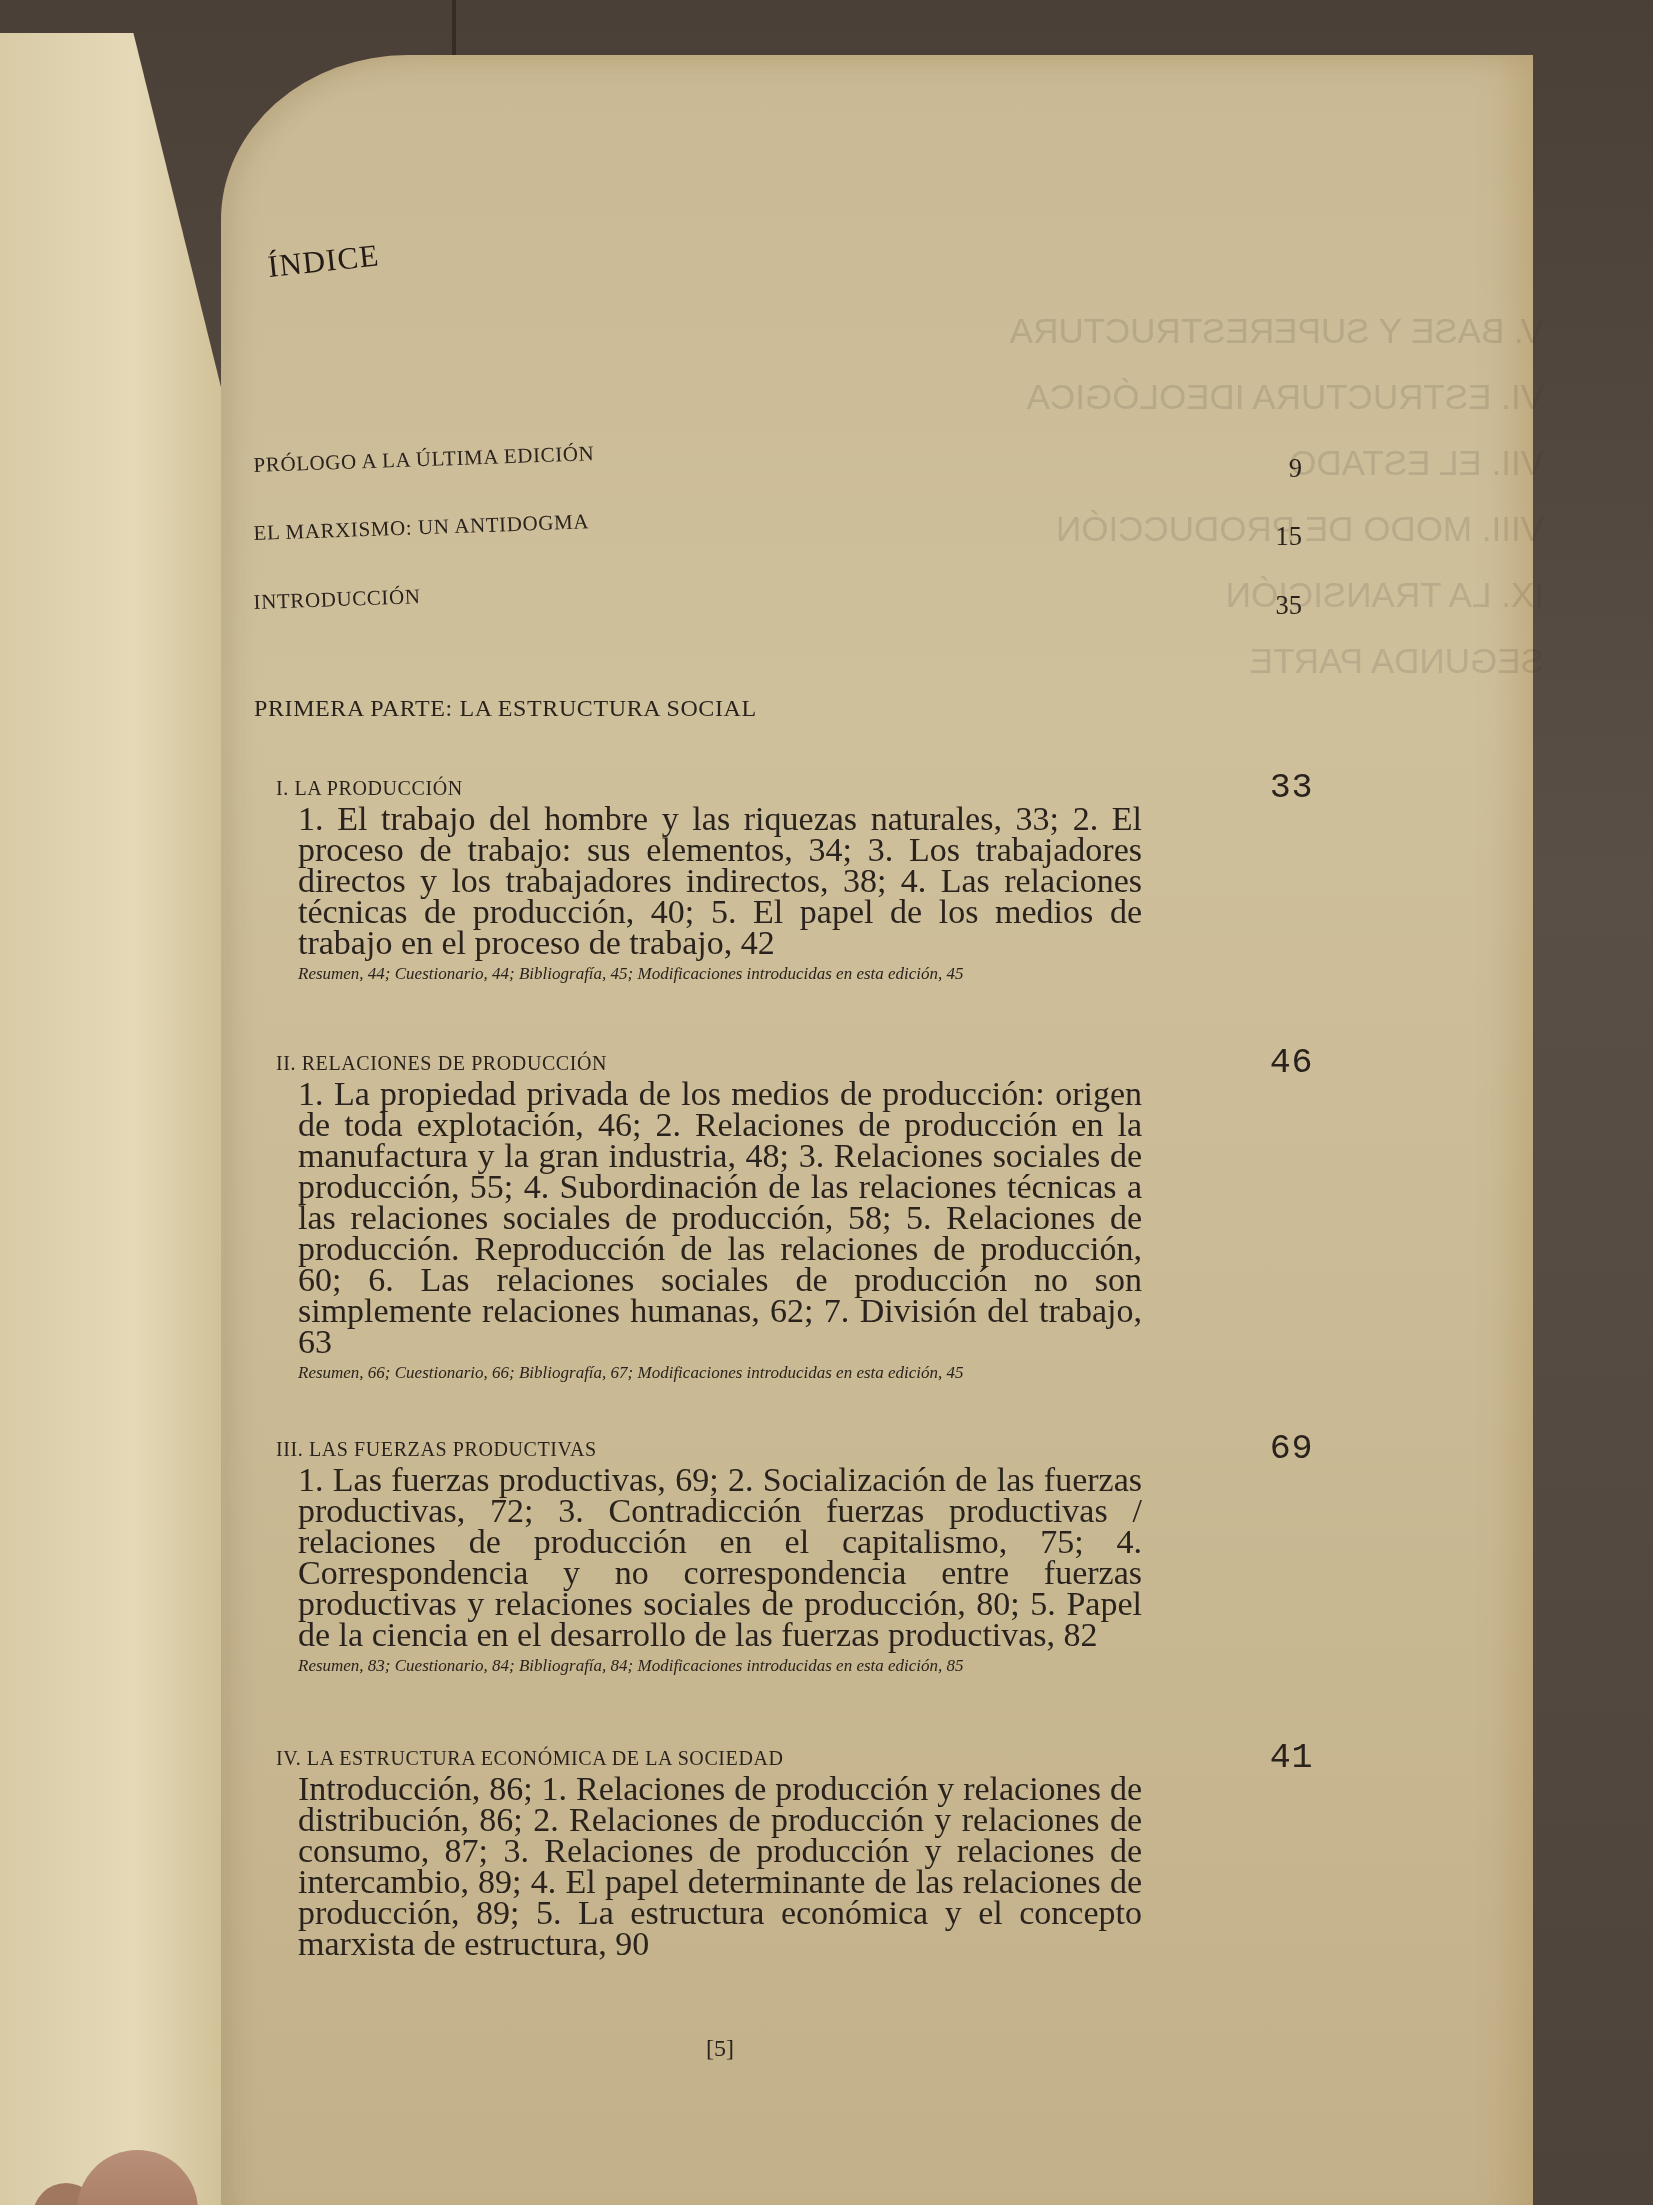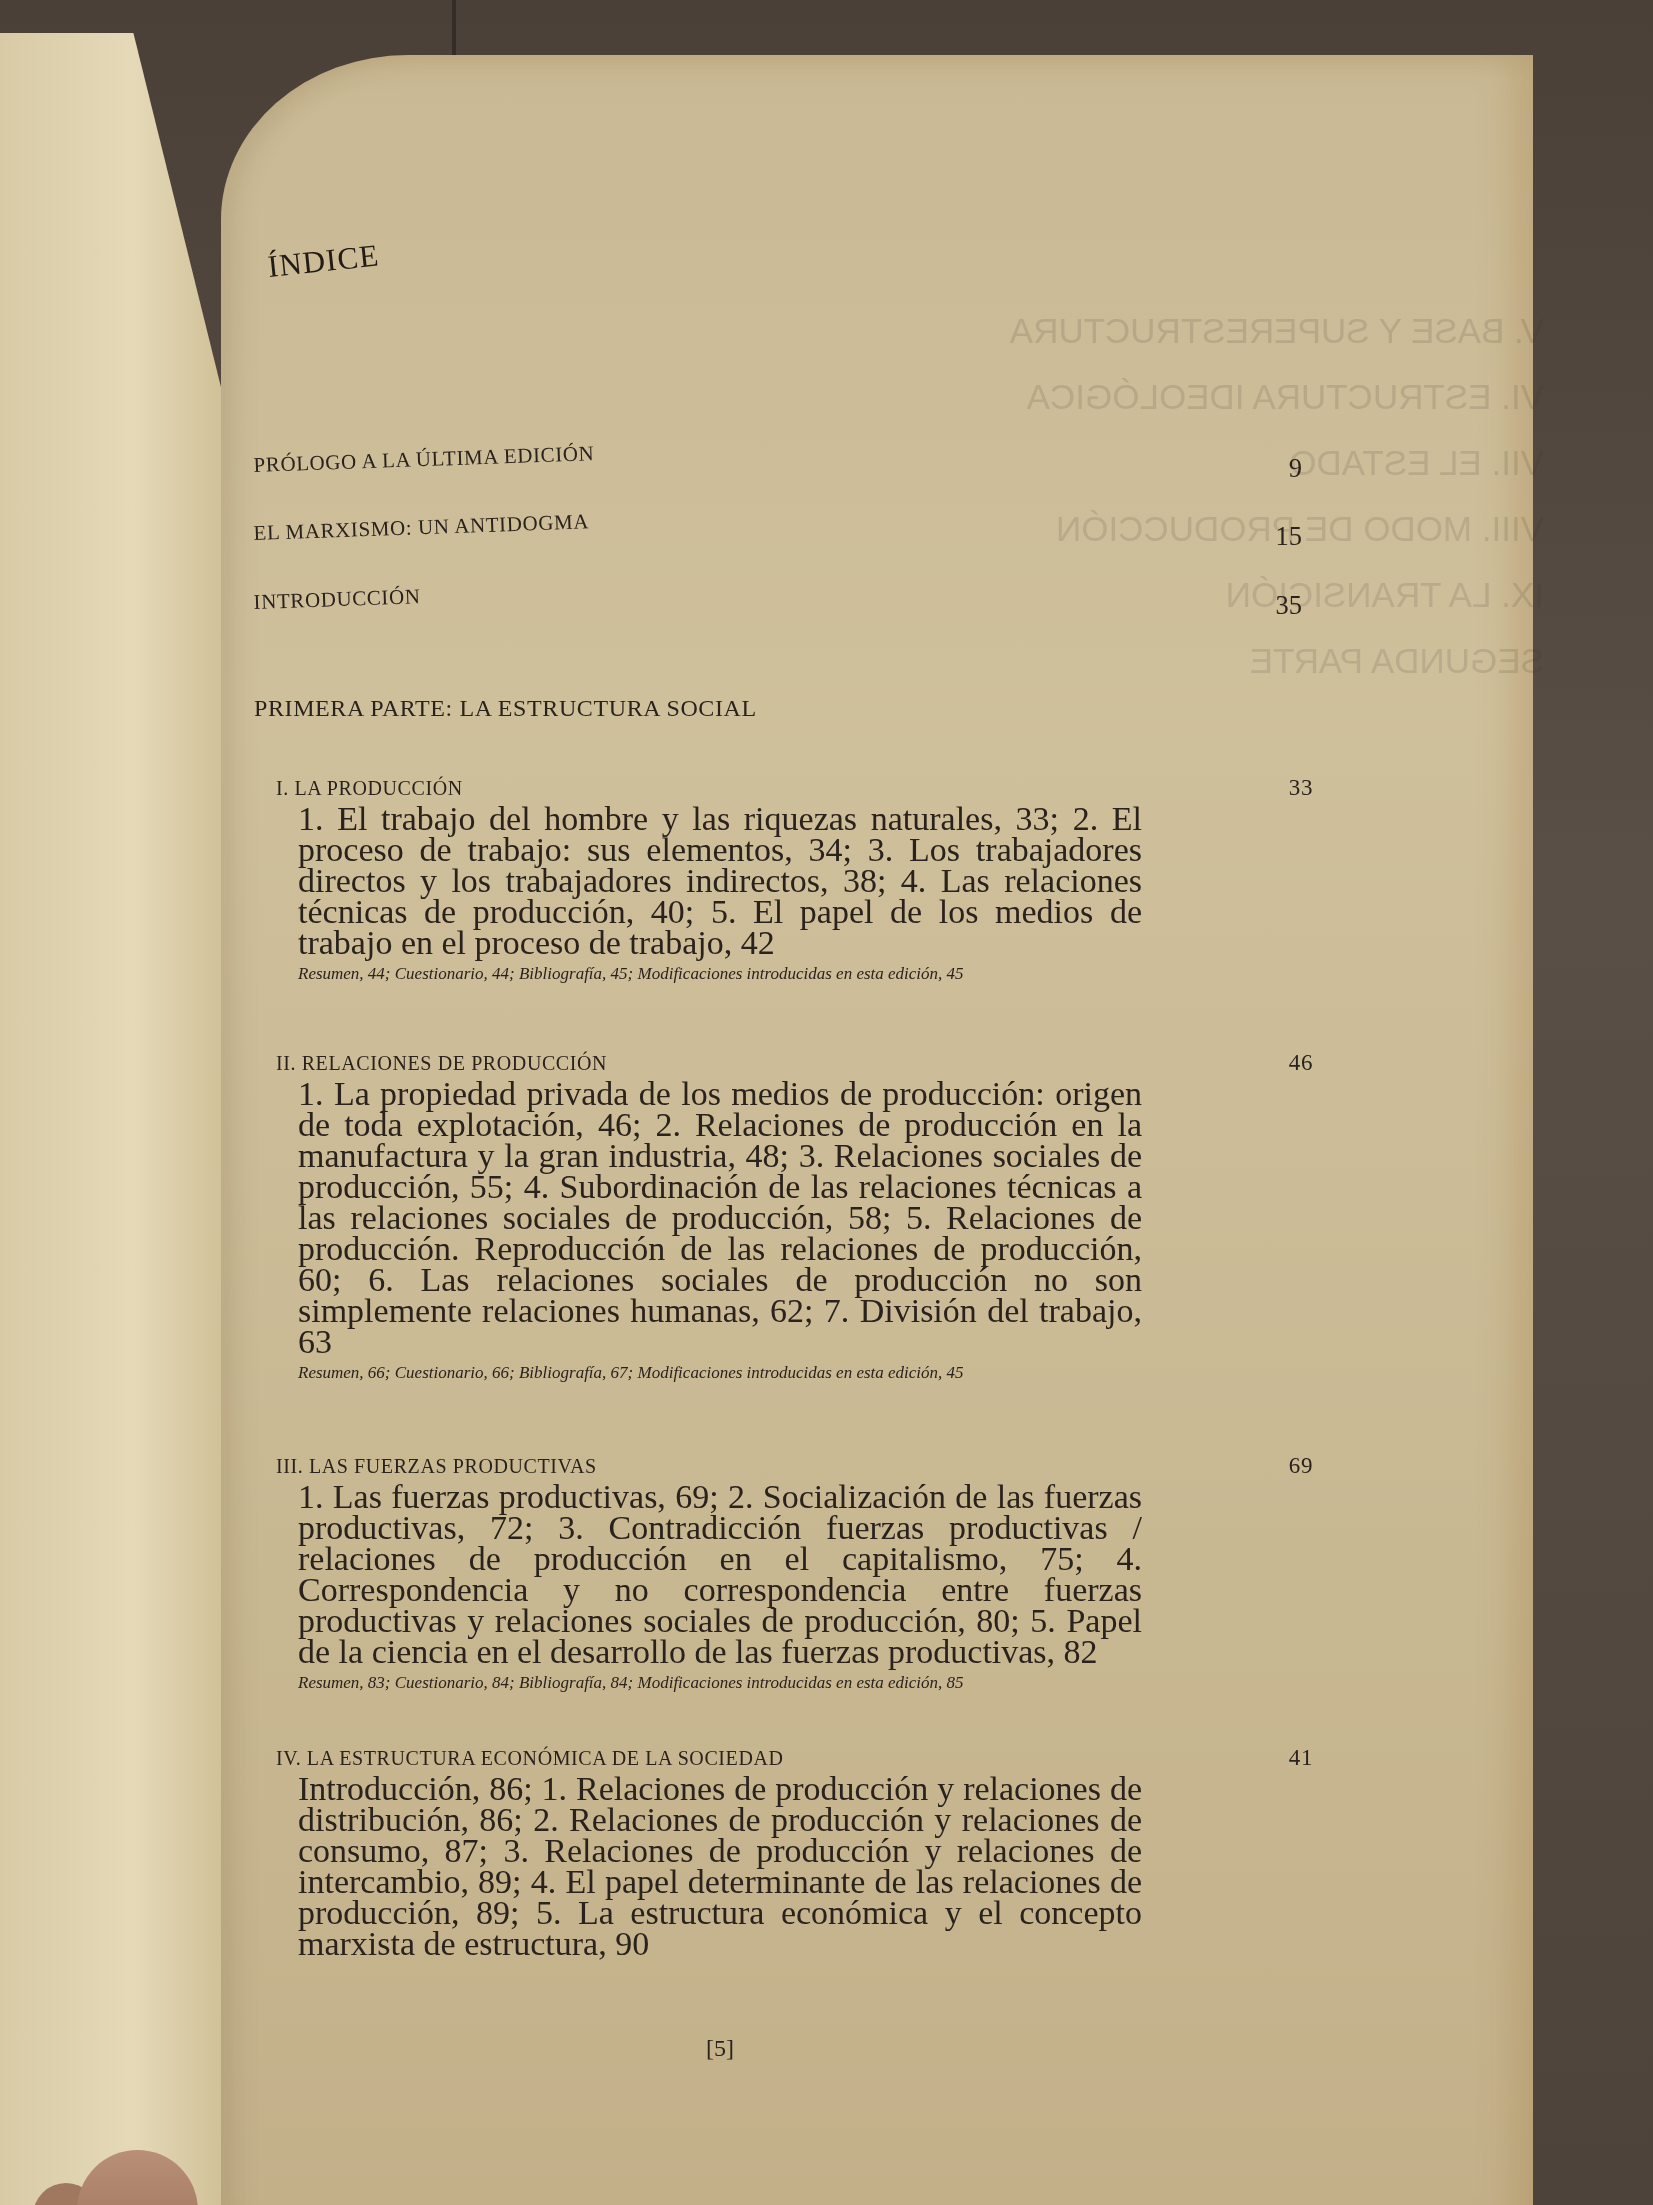--- a/index.html
+++ b/index.html
@@ -50,21 +50,21 @@
     }
     .chapter {
       position: absolute; left: 0; width: 1059px;
     }
     .chapter-head {
       position: relative; font-size: 20px; letter-spacing: 0.6px; padding-left: 22px;
       height: 30px; line-height: 30px;
     }
     .chapter-head .ch-num { margin-right: 5.5px; }
     .chapter-page {
-      position: absolute; right: 0; top: 0; font-size: 23px;
+      position: absolute; right: 0; top: 0; font-size: 35px; font-family: Liberation Mono, monospace;
     }
     .chapter-body {
       padding-left: 44px; width: 844px; font-size: 34px; line-height: 31px;
       text-align: justify;
     }
     .chapter-extras {
       padding-left: 44px; width: 844px; font-size: 17px; line-height: 31px; font-style: italic;
     }
     .folio {
       position: absolute; left: 452px; top: 1803px; font-size: 24px;
@@ -123,21 +123,21 @@
 
   <div class="chapter" style="top:816px;">
     <div class="chapter-head">
       <span class="ch-num">II.</span><span>RELACIONES DE PRODUCCIÓN</span>
       <span class="chapter-page">46</span>
     </div>
     <div class="chapter-body">1. La propiedad privada de los medios de producción: origen de toda explotación, 46; 2. Relaciones de producción en la manufactura y la gran industria, 48; 3. Relaciones sociales de producción, 55; 4. Subordinación de las relaciones técnicas a las relaciones sociales de producción, 58; 5. Relaciones de producción. Reproducción de las relaciones de producción, 60; 6. Las relaciones sociales de producción no son simplemente relaciones humanas, 62; 7. División del trabajo, 63</div>
     <div class="chapter-extras">Resumen, 66; Cuestionario, 66; Bibliografía, 67; Modificaciones introducidas en esta edición, 45</div>
   </div>
 
-  <div class="chapter" style="top:1202px;margin-top:17px;">
+  <div class="chapter" style="top:1202px;">
     <div class="chapter-head">
       <span class="ch-num">III.</span><span>LAS FUERZAS PRODUCTIVAS</span>
       <span class="chapter-page">69</span>
     </div>
     <div class="chapter-body">1. Las fuerzas productivas, 69; 2. Socialización de las fuerzas productivas, 72; 3. Contradicción fuerzas productivas / relaciones de producción en el capitalismo, 75; 4. Correspondencia y no correspondencia entre fuerzas productivas y relaciones sociales de producción, 80; 5. Papel de la ciencia en el desarrollo de las fuerzas productivas, 82</div>
     <div class="chapter-extras">Resumen, 83; Cuestionario, 84; Bibliografía, 84; Modificaciones introducidas en esta edición, 85</div>
   </div>
 
   <div class="chapter" style="top:1511px;">
     <div class="chapter-head">

